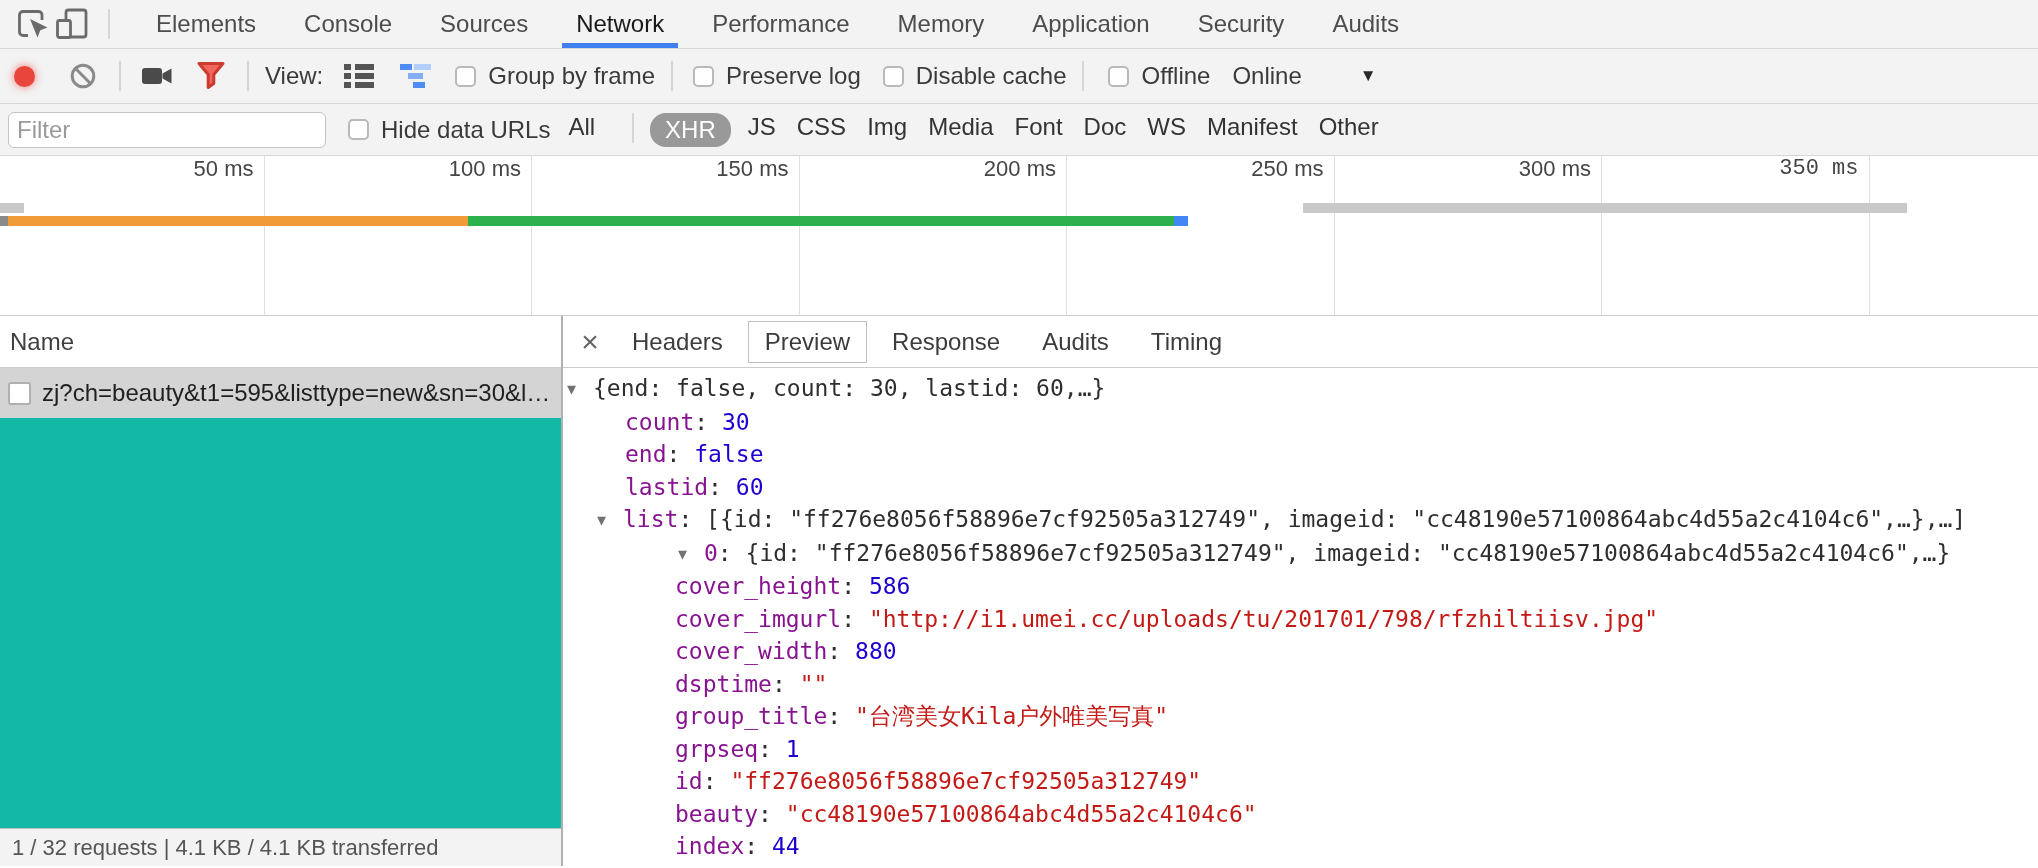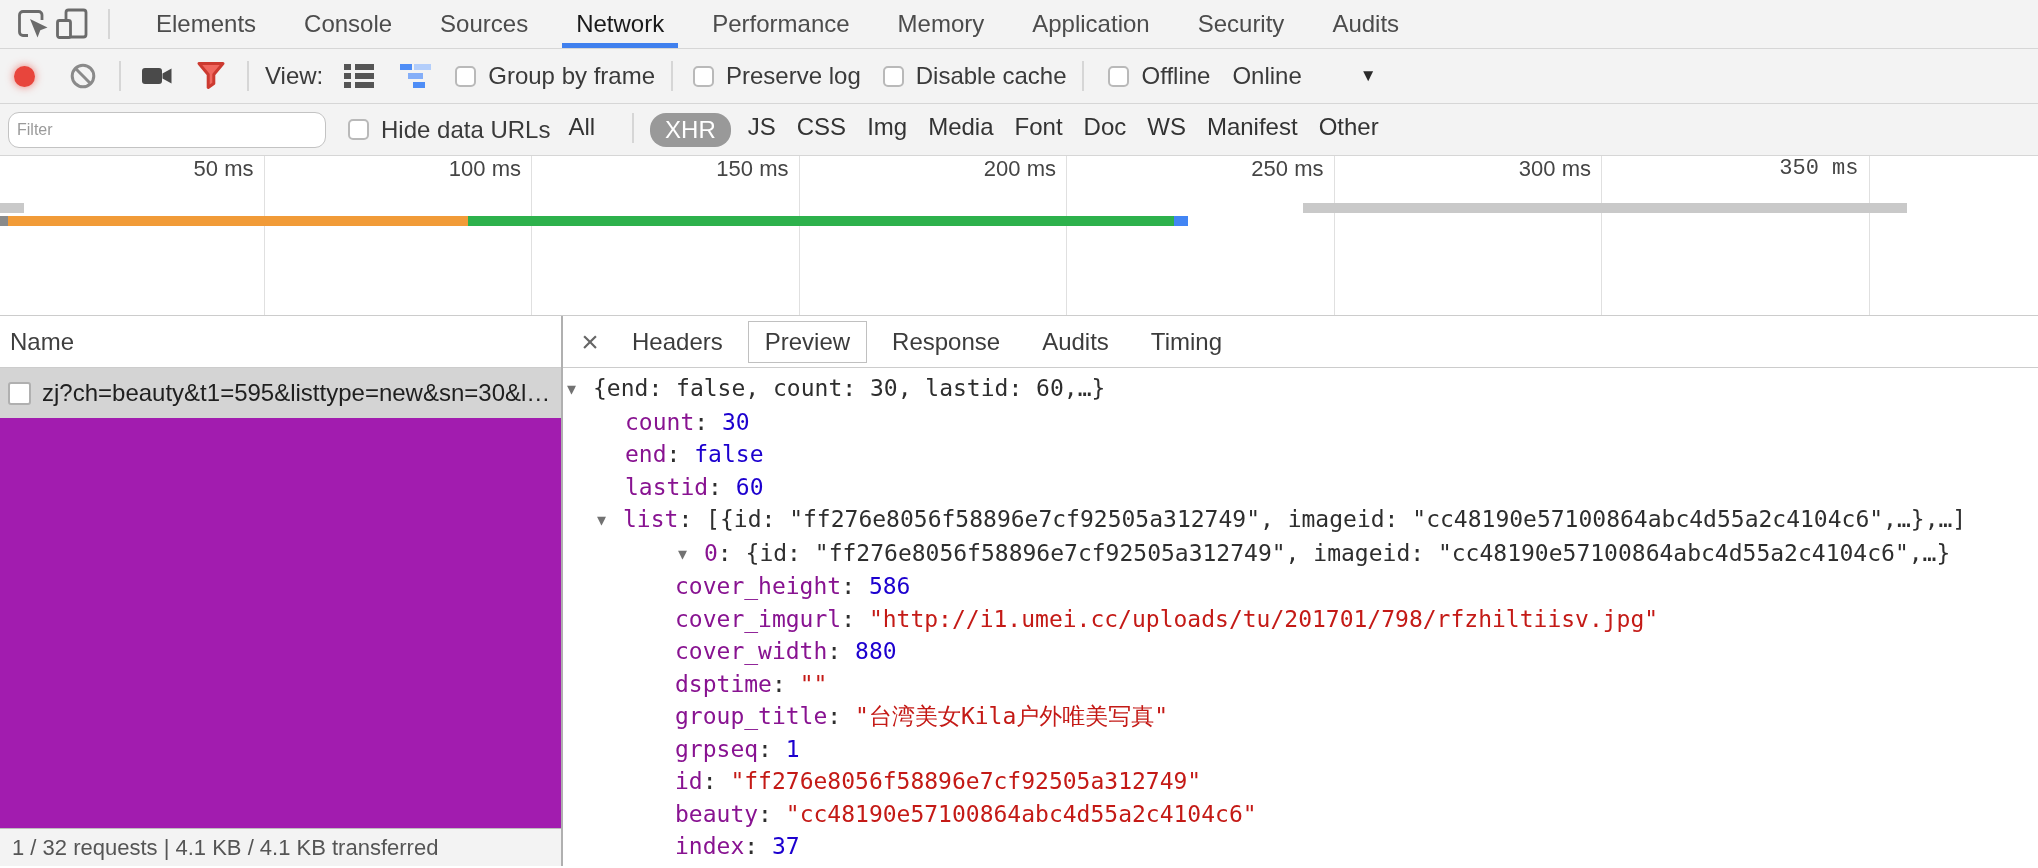--- a/index.html
+++ b/index.html
@@ -37,35 +37,35 @@
     box-sizing:border-box;flex:none;
   }
   .cbg{display:flex;align-items:center;gap:12px;white-space:nowrap;}
   .dd-arrow{font-size:17px;color:#2a2a2a;margin-left:58px;}
   
   .filterbar{
     height:52px;background:#f3f3f3;border-bottom:1px solid #d6d6d6;
     display:flex;align-items:center;padding-left:8px;box-sizing:border-box;font-size:24px;color:#3a3a3a;
   }
   .filter-input{
-    width:318px;height:36px;border:1px solid #c3c3c3;border-radius:11px;background:#fff;
-    font-family:"Liberation Sans",sans-serif;font-size:16px;color:#222;padding:0 8px;box-sizing:border-box;outline:none;
+    width:318px;height:36px;border:1px solid #c3c3c3;border-radius:6px;background:#fff;
+    font-family:"Liberation Sans",sans-serif;font-size:24px;color:#222;padding:0 8px;box-sizing:border-box;outline:none;
   }
   .filter-input::placeholder{color:#9a9a9a;}
   .types{display:flex;align-items:flex-start;margin-left:18px;}
   .ftype{margin-right:21px;white-space:nowrap;color:#333;}
   .ftype.sel{background:#999;color:#fff;border-radius:16px;padding:3px 15px;margin-right:17px;}
   
   .overview{position:relative;height:159px;border-bottom:1px solid #ccc;background:#fff;overflow:hidden;}
   .gridline{position:absolute;top:0;bottom:0;width:1px;background:#e0e0e0;}
   .ruler-label{position:absolute;top:0;font-size:22px;color:#454545;white-space:nowrap;}
   .ov-bar{position:absolute;height:10px;}
   
   .main{display:flex;height:550px;}
-  .left{width:563px;flex:none;border-right:2px solid #b0b0b0;box-sizing:border-box;display:flex;flex-direction:column;background:#a21caf;}
+  .left{width:563px;flex:none;border-right:2px solid #b0b0b0;box-sizing:border-box;display:flex;flex-direction:column;background:#14b8a6;}
   .name-header{
     height:52px;border-bottom:1px solid #ccc;box-sizing:border-box;display:flex;align-items:center;
     padding-left:10px;font-size:24px;color:#3f3f3f;background:#fff;
   }
   .req-row{height:50px;background:#d4d4d4;display:flex;align-items:center;padding-left:8px;}
   .doc-icon{width:23px;height:23px;background:#fff;border:2px solid #b0b0b0;border-radius:3px;box-sizing:border-box;flex:none;}
   .req-name{margin-left:11px;font-size:24px;color:#1f1f1f;white-space:nowrap;overflow:hidden;}
   .left-fill{flex:1;}
   .status-bar{
     height:38px;background:#f3f3f3;border-top:1px solid #bdbdbd;box-sizing:border-box;
@@ -264,18 +264,18 @@
           <div class="trow lv1"><span class="tri">▼</span><span class="seg-key">list</span><span class="seg-plain">: </span><span class="seg-plain">[{id: "ff276e8056f58896e7cf92505a312749", imageid: "cc48190e57100864abc4d55a2c4104c6",…},…]</span></div>
           <div class="trow lv2"><span class="tri">▼</span><span class="seg-key">0</span><span class="seg-plain">: </span><span class="seg-plain">{id: "ff276e8056f58896e7cf92505a312749", imageid: "cc48190e57100864abc4d55a2c4104c6",…}</span></div>
           <div class="trow lv3"><span class="seg-key">cover_height</span><span class="seg-plain">: </span><span class="seg-num">586</span></div>
           <div class="trow lv3"><span class="seg-key">cover_imgurl</span><span class="seg-plain">: </span><span class="seg-str">"http://i1.umei.cc/uploads/tu/201701/798/rfzhiltiisv.jpg"</span></div>
           <div class="trow lv3"><span class="seg-key">cover_width</span><span class="seg-plain">: </span><span class="seg-num">880</span></div>
           <div class="trow lv3"><span class="seg-key">dsptime</span><span class="seg-plain">: </span><span class="seg-str">""</span></div>
           <div class="trow lv3"><span class="seg-key">group_title</span><span class="seg-plain">: </span><span class="seg-str">"台湾美女Kila户外唯美写真"</span></div>
           <div class="trow lv3"><span class="seg-key">grpseq</span><span class="seg-plain">: </span><span class="seg-num">1</span></div>
           <div class="trow lv3"><span class="seg-key">id</span><span class="seg-plain">: </span><span class="seg-str">"ff276e8056f58896e7cf92505a312749"</span></div>
           <div class="trow lv3"><span class="seg-key">beauty</span><span class="seg-plain">: </span><span class="seg-str">"cc48190e57100864abc4d55a2c4104c6"</span></div>
-          <div class="trow lv3"><span class="seg-key">index</span><span class="seg-plain">: </span><span class="seg-num">37</span></div>
+          <div class="trow lv3"><span class="seg-key">index</span><span class="seg-plain">: </span><span class="seg-num">44</span></div>
         </div>
     </section>
   </div>
 
 </div>
 
 </body></html>

